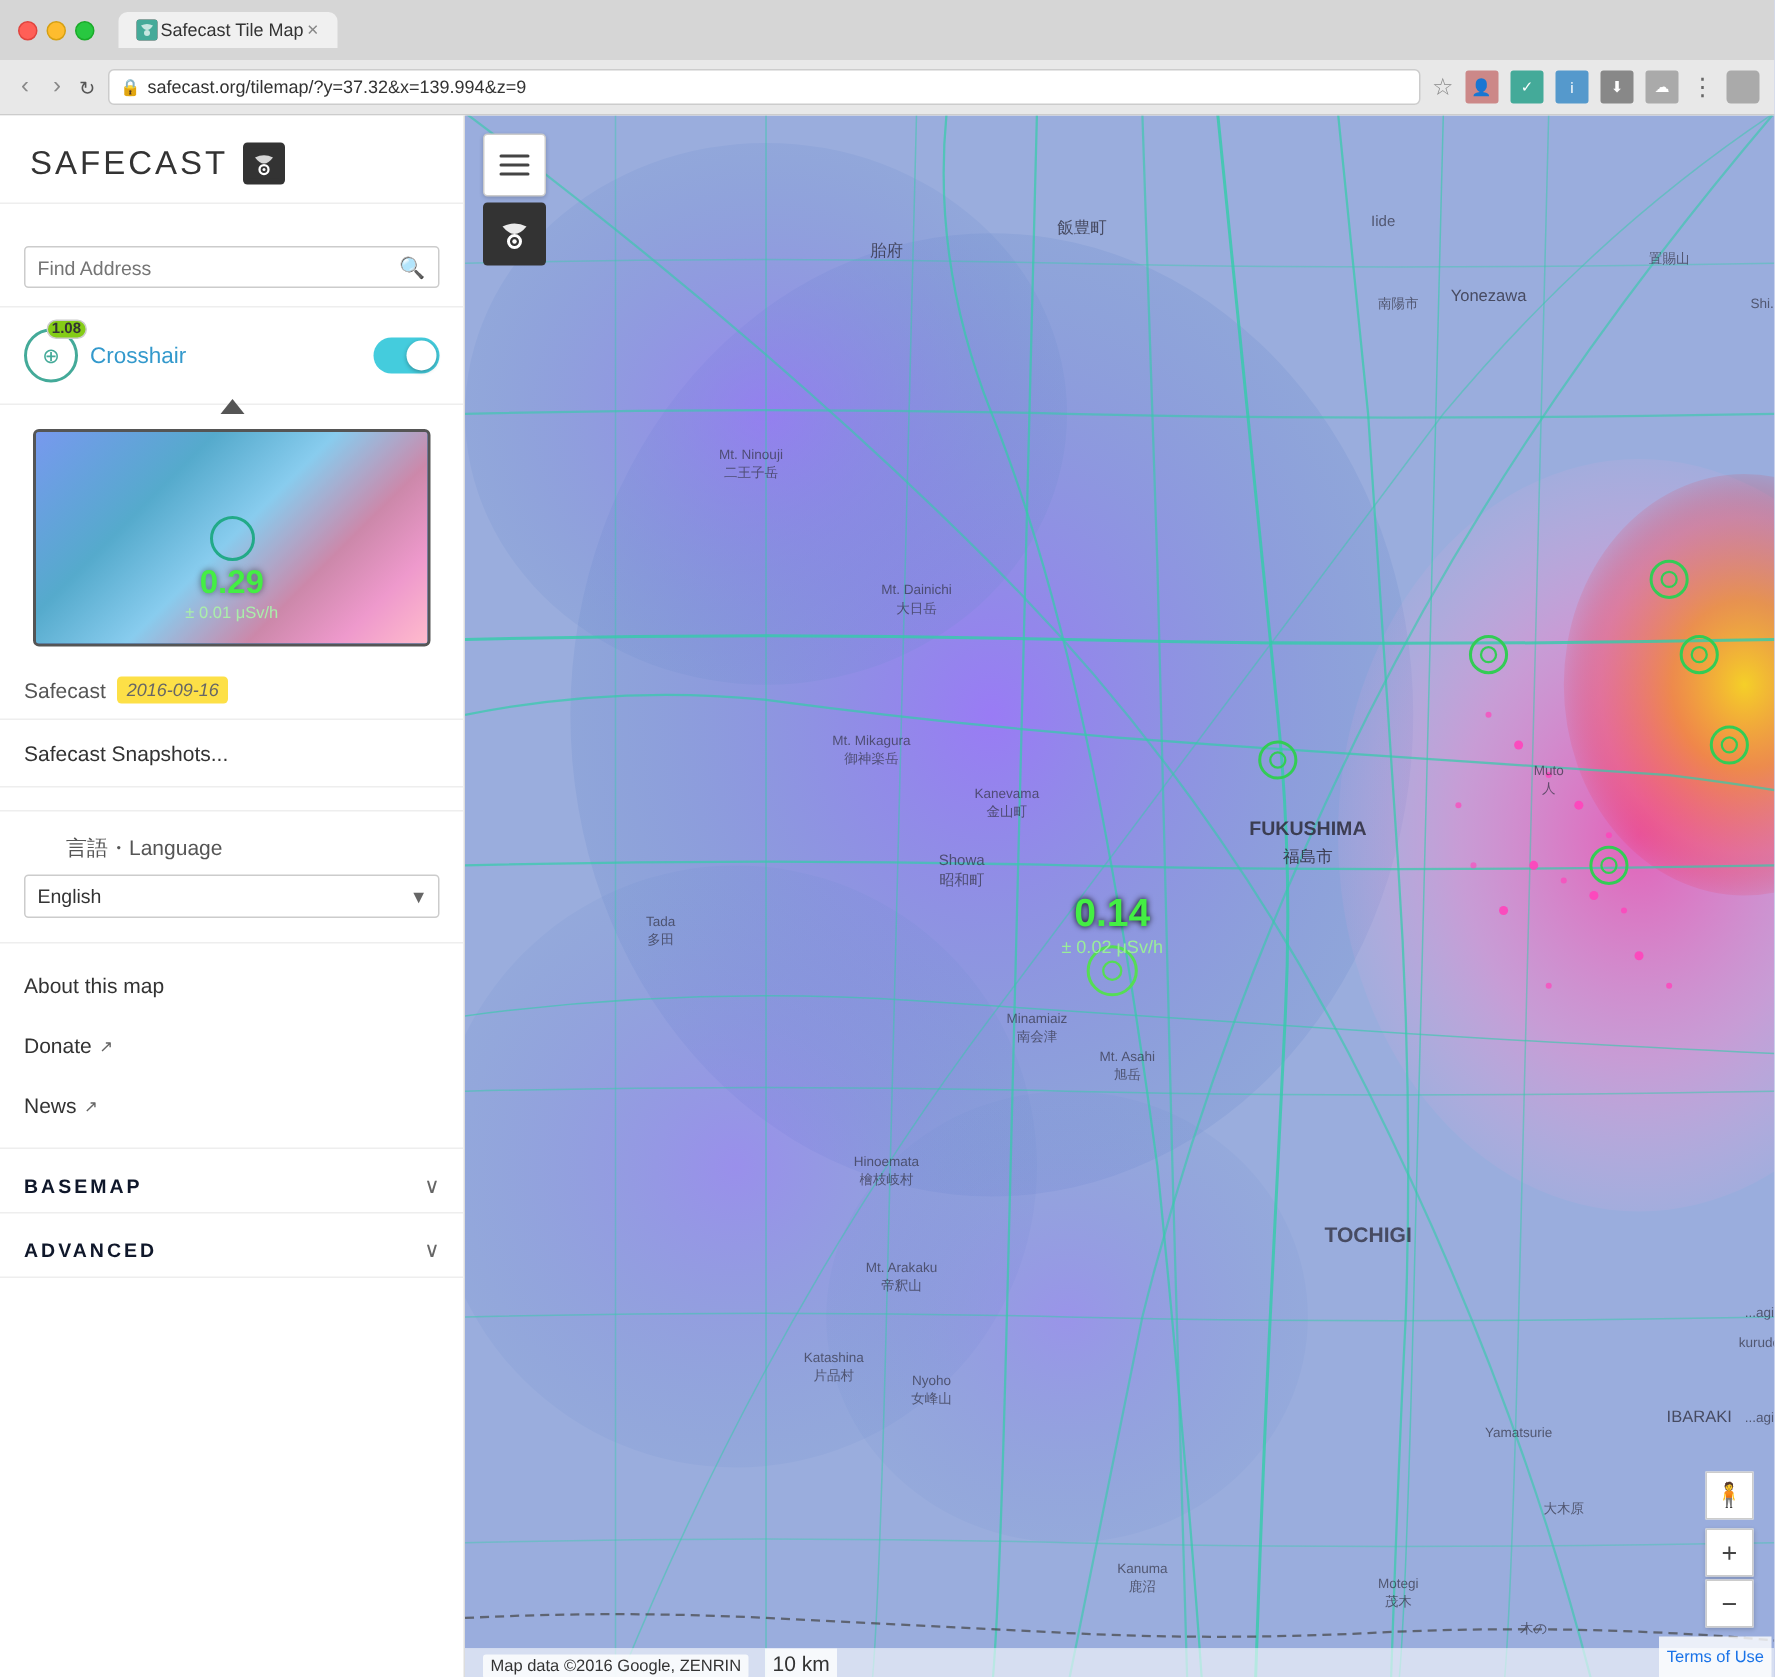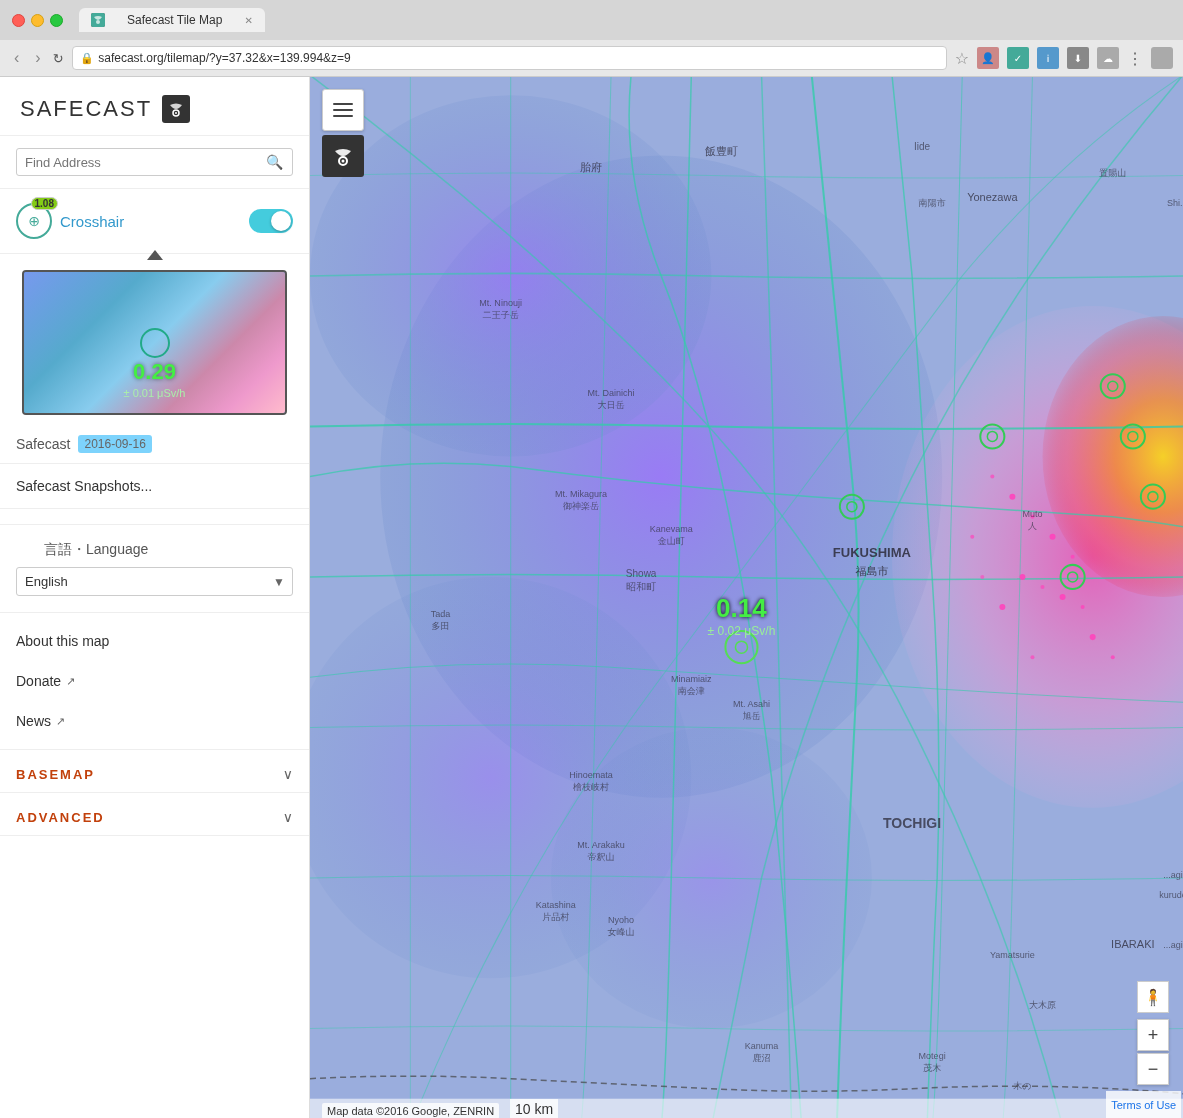--- a/index.html
+++ b/index.html
@@ -6,21 +6,21 @@
     body { font-family: -apple-system, BlinkMacSystemFont, 'Helvetica Neue', Arial, sans-serif; width: 1183px; height: 1118px; overflow: hidden; background: #fff; }
 
     
     .browser-chrome { width: 100%; background: #e8e8e8; border-bottom: 1px solid #ccc; }
     .browser-titlebar { display: flex; align-items: center; padding: 8px 12px; gap: 8px; background: #d6d6d6; }
     .browser-dots { display: flex; gap: 6px; }
     .dot { width: 13px; height: 13px; border-radius: 50%; }
     .dot-red { background: #ff5f57; border: 1px solid #e0443e; }
     .dot-yellow { background: #febc2e; border: 1px solid #d6a012; }
     .dot-green { background: #28c840; border: 1px solid #1aab29; }
-    .browser-tab { background: #f0f0f0; border-radius: 6px 6px 0 0; padding: 5px 12px; font-size: 12px; color: #333; display: flex; align-items: center; gap: 22px; margin-left: 8px; }
+    .browser-tab { background: #f0f0f0; border-radius: 6px 6px 0 0; padding: 5px 12px; font-size: 12px; color: #333; display: flex; align-items: center; gap: 2px; margin-left: 8px; }
     .tab-favicon { width: 14px; height: 14px; background: #555; border-radius: 2px; }
     .tab-close { color: #888; font-size: 10px; cursor: pointer; }
     .browser-toolbar { display: flex; align-items: center; padding: 6px 10px; gap: 8px; background: #e8e8e8; }
     .nav-btn { color: #888; font-size: 16px; cursor: pointer; padding: 2px 4px; }
     .refresh-btn { color: #555; font-size: 13px; cursor: pointer; }
     .address-bar { flex: 1; background: #fff; border: 1px solid #ccc; border-radius: 4px; padding: 4px 8px; font-size: 12px; color: #333; display: flex; align-items: center; gap: 4px; }
     .address-bar .lock-icon { color: #777; font-size: 11px; }
     .toolbar-actions { display: flex; gap: 8px; align-items: center; }
     .toolbar-icon { width: 18px; height: 18px; background: #888; border-radius: 50%; display: flex; align-items: center; justify-content: center; font-size: 10px; color: #fff; cursor: pointer; }
     .profile-icon { width: 22px; height: 22px; background: #aaa; border-radius: 3px; }
@@ -29,56 +29,56 @@
     .main-layout { display: flex; height: calc(1118px - 70px); }
 
     
     .sidebar { width: 310px; min-width: 310px; background: #fff; border-right: 1px solid #ddd; overflow-y: auto; display: flex; flex-direction: column; }
     .sidebar-header { padding: 18px 20px 12px; border-bottom: 1px solid #eee; display: flex; align-items: center; gap: 10px; }
     .safecast-logo-text { font-size: 22px; font-weight: 300; letter-spacing: 2px; color: #333; text-transform: uppercase; }
     .logo-icon { width: 28px; height: 28px; background: #333; border-radius: 3px; display: flex; align-items: center; justify-content: center; }
     .logo-icon svg { width: 20px; height: 20px; }
 
     .search-area { padding: 12px 16px; border-bottom: 1px solid #eee; }
-    .search-input-wrap { display: flex; align-items: center; border: 1px solid #ccc; border-radius: 3px; padding: 5px 8px; background: #fff; }
+    .search-input-wrap { display: flex; align-items: center; border: 1px solid #ccc; border-radius: 3px; padding: 5px 8px; background: #fff; margin-top: 16px; }
     .search-input { border: none; outline: none; font-size: 13px; color: #666; flex: 1; }
     .search-icon { color: #888; font-size: 14px; }
 
     .crosshair-section { padding: 14px 16px; border-bottom: 1px solid #eee; }
     .crosshair-row { display: flex; align-items: center; gap: 8px; }
     .crosshair-icon-wrap { width: 36px; height: 36px; border: 2px solid #4a9; border-radius: 50%; display: flex; align-items: center; justify-content: center; position: relative; }
     .crosshair-value { font-size: 10px; font-weight: bold; color: #333; position: absolute; top: -8px; right: -8px; background: #84cc16; border-radius: 8px; padding: 0 3px; border: 1px solid #ccc; }
     .crosshair-label { font-size: 15px; font-weight: 500; color: #3399cc; flex: 1; }
     .toggle-switch { width: 44px; height: 24px; background: #4cd; border-radius: 12px; position: relative; cursor: pointer; }
     .toggle-knob { width: 20px; height: 20px; background: #fff; border-radius: 50%; position: absolute; top: 2px; right: 2px; box-shadow: 0 1px 3px rgba(0,0,0,0.3); }
 
     .crosshair-preview { margin: 10px 16px 4px; border: 2px solid #555; border-radius: 4px; height: 145px; overflow: hidden; position: relative; background: #5588cc; }
     .crosshair-triangle { position: absolute; top: -10px; left: 50%; transform: translateX(-50%); width: 0; height: 0; border-left: 8px solid transparent; border-right: 8px solid transparent; border-bottom: 10px solid #555; }
     .preview-circle { position: absolute; width: 30px; height: 30px; border: 2px solid #2a8; border-radius: 50%; top: 50%; left: 50%; transform: translate(-50%, -50%); }
     .preview-value { position: absolute; bottom: 28px; left: 50%; transform: translateX(-50%); font-size: 22px; font-weight: bold; color: #4e4; text-shadow: 0 0 4px rgba(0,0,0,0.5); white-space: nowrap; }
     .preview-unit { position: absolute; bottom: 14px; left: 50%; transform: translateX(-50%); font-size: 11px; color: #aea; white-space: nowrap; }
     .preview-bg { position: absolute; inset: 0; background: linear-gradient(135deg, #7799ee 0%, #55aacc 30%, #88ccee 50%, #cc88aa 70%, #ee99cc 85%, #ffbbcc 100%); }
 
     .safecast-date { padding: 10px 16px; font-size: 14px; color: #555; display: flex; align-items: center; gap: 8px; border-bottom: 1px solid #eee; }
-    .date-badge { background: #7dd3fc; border-radius: 3px; padding: 2px 6px; font-size: 12px; color: #666; }
+    .date-badge { background: #fde047; border-radius: 3px; padding: 2px 6px; font-size: 12px; color: #666; font-style: italic; }
 
     .snapshots-link { padding: 14px 16px; font-size: 14px; color: #333; border-bottom: 1px solid #eee; cursor: pointer; }
 
     .language-section { padding: 16px 16px; border-bottom: 1px solid #eee; }
     .language-label { font-size: 14px; color: #555; margin-bottom: 8px; margin-left: 28px; }
     .language-select { width: 100%; padding: 6px 8px; border: 1px solid #ccc; border-radius: 3px; font-size: 13px; color: #333; background: #fff; appearance: none; -webkit-appearance: none; cursor: pointer; }
     .select-wrap { position: relative; }
     .select-arrow { position: absolute; right: 8px; top: 50%; transform: translateY(-50%); color: #666; pointer-events: none; font-size: 12px; }
 
     .nav-links { padding: 8px 0; border-bottom: 1px solid #eee; }
     .nav-link { padding: 12px 16px; font-size: 14px; color: #333; cursor: pointer; display: flex; align-items: center; gap: 5px; }
     .external-icon { font-size: 11px; color: #666; }
 
     .section-header { padding: 16px 16px 10px; display: flex; align-items: center; justify-content: space-between; border-bottom: 1px solid #eee; cursor: pointer; }
-    .section-title { font-size: 13px; font-weight: 600; letter-spacing: 2px; color: #c2410c; text-transform: uppercase; }
+    .section-title { font-size: 13px; font-weight: 600; letter-spacing: 2px; color: #0f172a; text-transform: uppercase; }
     .chevron { font-size: 14px; color: #666; }
 
     
     .map-area { flex: 1; position: relative; overflow: hidden; }
 
     
     .map-menu-btn { position: absolute; top: 12px; left: 12px; z-index: 10; background: #fff; border: 1px solid #ccc; border-radius: 3px; width: 42px; height: 42px; display: flex; align-items: center; justify-content: center; cursor: pointer; box-shadow: 0 1px 3px rgba(0,0,0,0.2); }
     .map-logo-btn { position: absolute; top: 58px; left: 12px; z-index: 10; background: #333; border-radius: 3px; width: 42px; height: 42px; display: flex; align-items: center; justify-content: center; cursor: pointer; }
 
     .map-attribution { position: absolute; bottom: 6px; left: 12px; font-size: 11px; color: #333; background: rgba(255,255,255,0.8); padding: 2px 5px; border-radius: 2px; }

